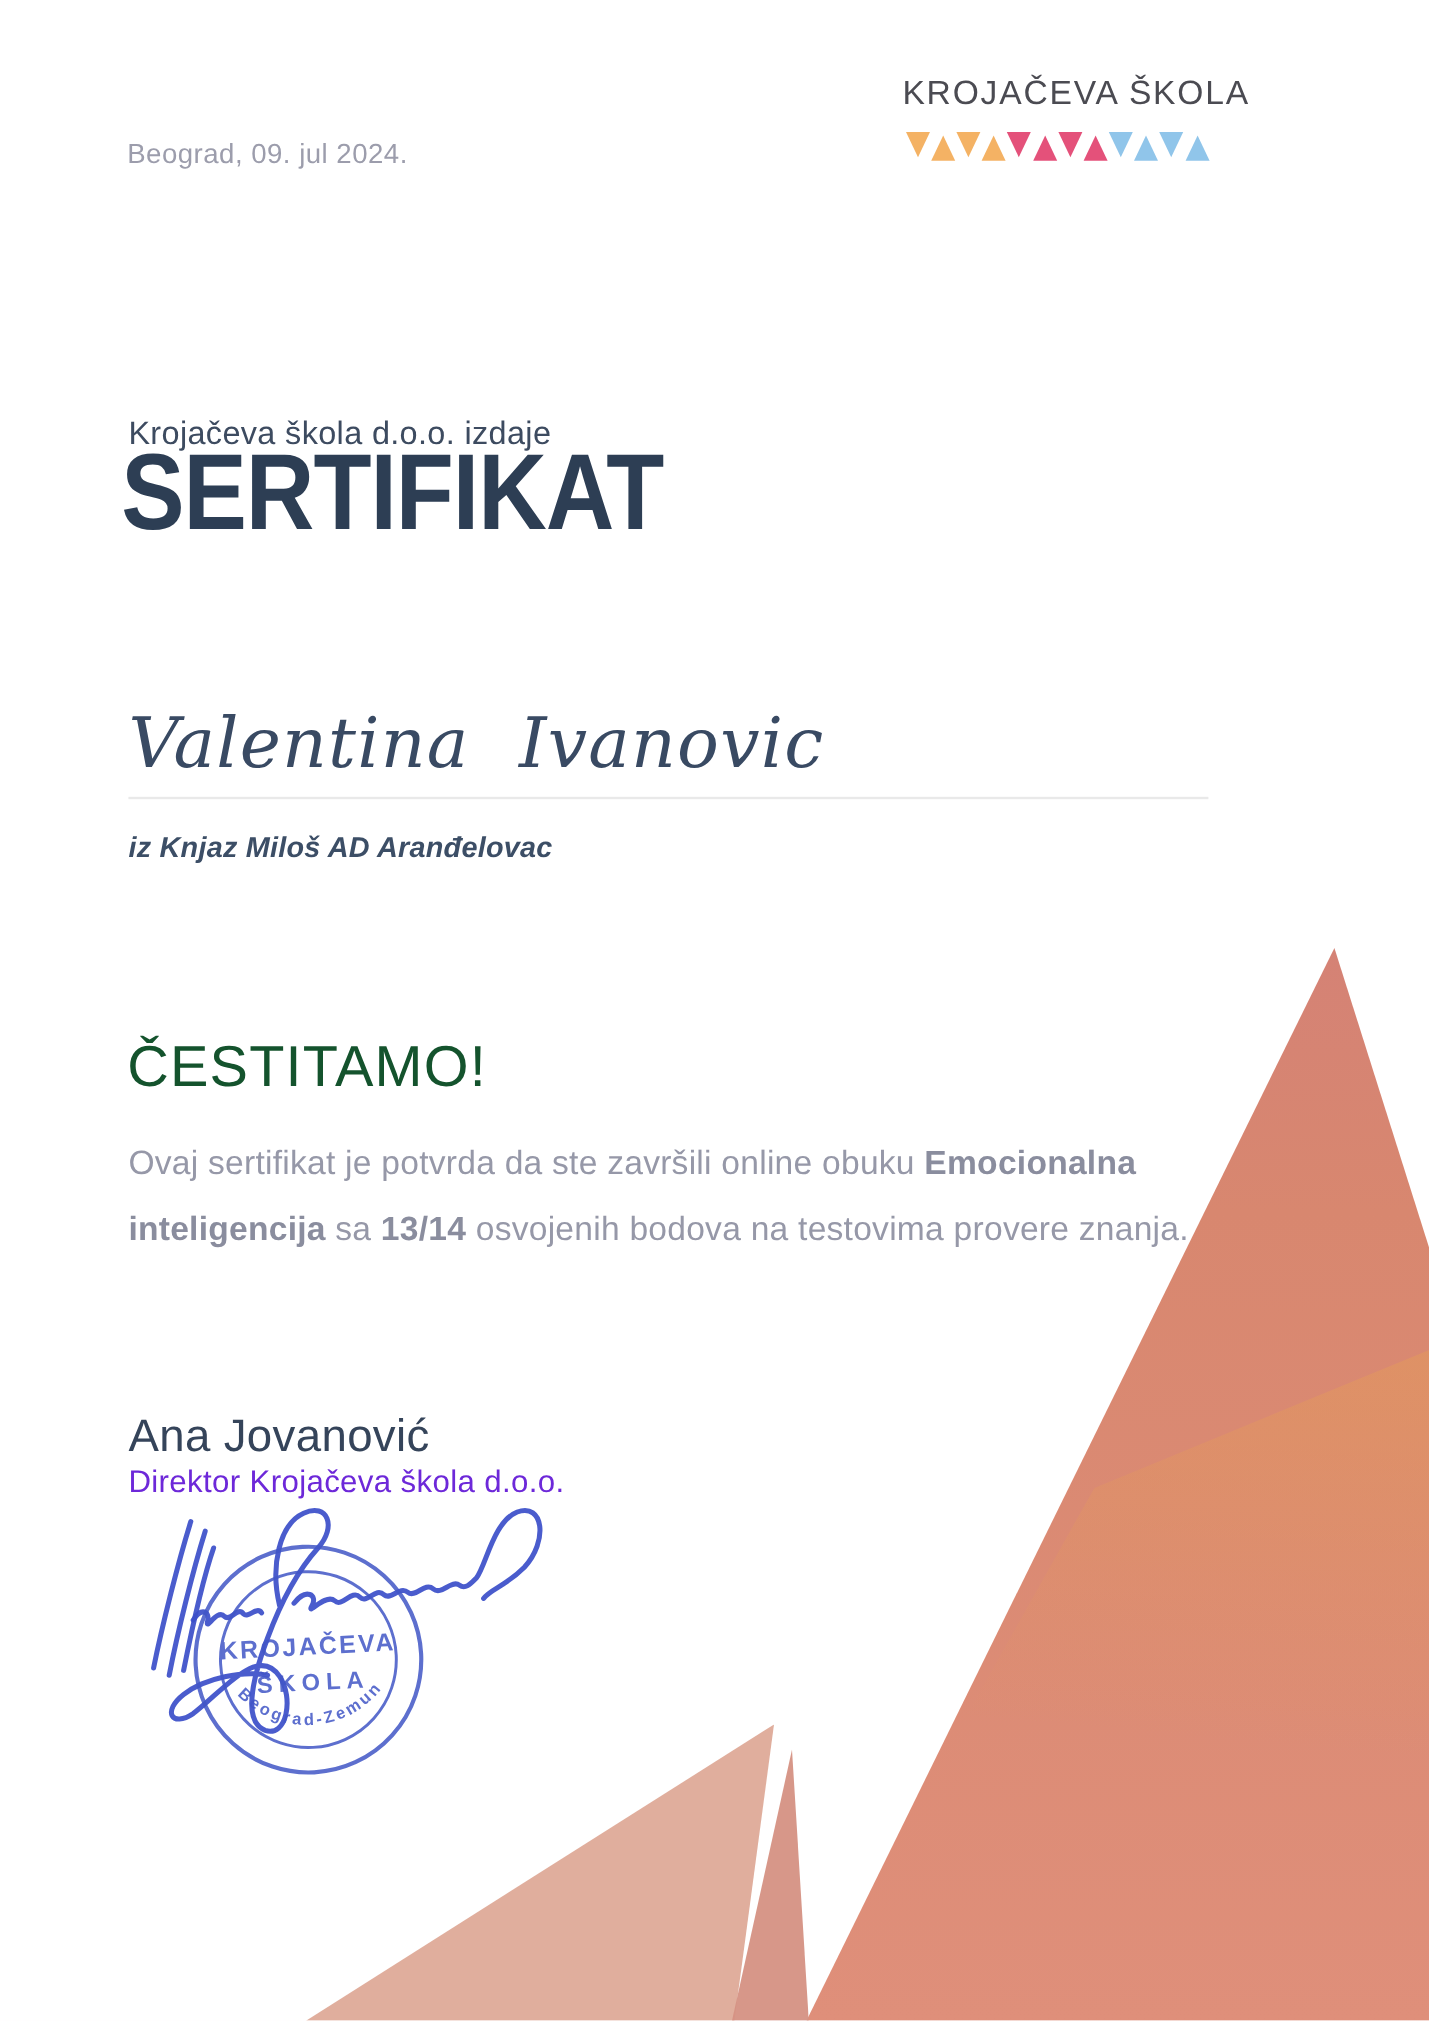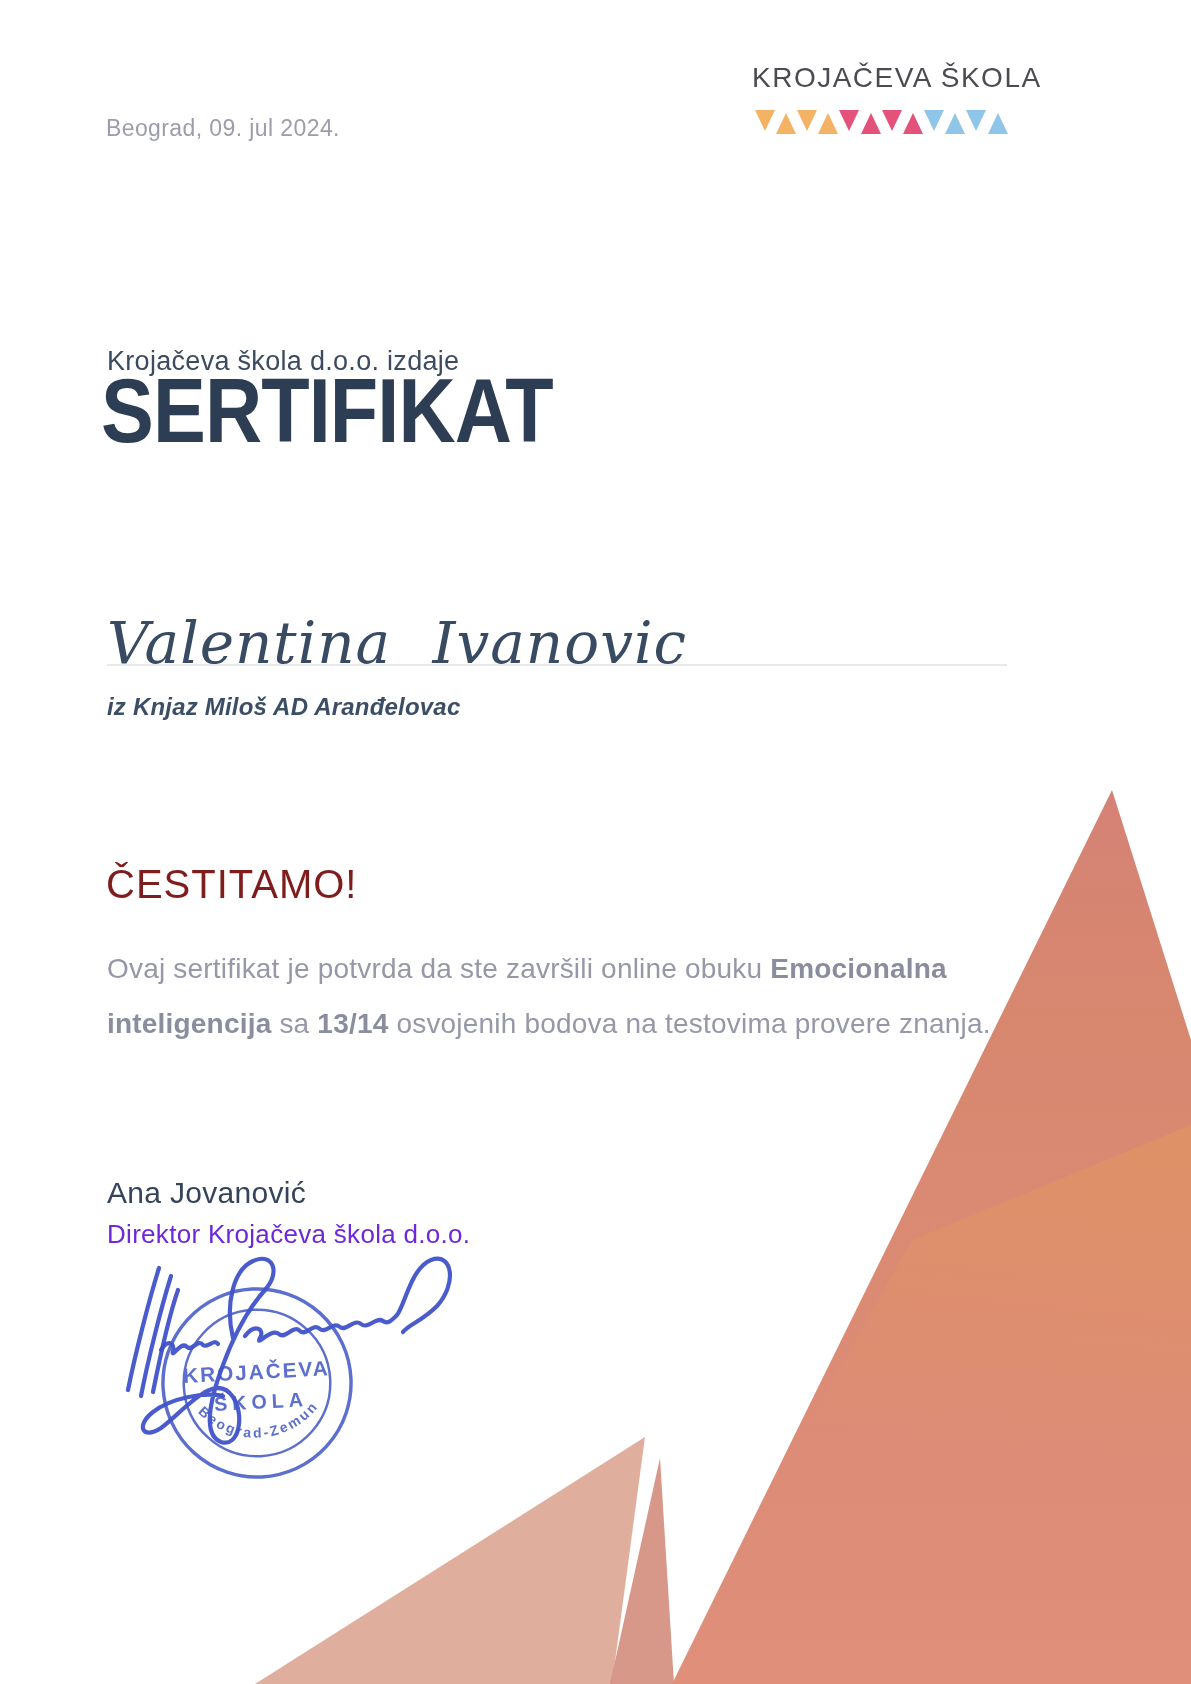--- a/index.html
+++ b/index.html
@@ -34,30 +34,30 @@
   .tri.up{border-bottom:21px solid var(--c);margin-top:3px;}
   
   .issuer{position:absolute;left:107px;top:346px;font-size:27px;color:var(--heading_slate);letter-spacing:.3px;}
   .title{
     position:absolute;left:101px;top:360px;font-size:90px;font-weight:800;color:var(--title_navy);
     letter-spacing:-1px;transform:scaleX(.88);transform-origin:left top;white-space:nowrap;
   }
   
   .name{
     position:absolute;left:107px;top:585px;font-family:"DejaVu Serif",serif;font-style:italic;
-    font-size:58px;color:#394a63;word-spacing:22px;letter-spacing:1px;white-space:nowrap;margin-top:24px;
+    font-size:58px;color:#394a63;word-spacing:22px;letter-spacing:1px;white-space:nowrap;
   }
   .name-line{position:absolute;left:107px;top:664px;width:900px;height:2px;background:var(--underline);}
   .company{position:absolute;left:107px;top:693px;font-size:24px;font-style:italic;font-weight:700;color:#3c4e66;letter-spacing:.2px;}
   
-  .congrats{position:absolute;left:106px;top:862px;font-size:40px;color:#7f1d1d;letter-spacing:1px;text-align:right;}
+  .congrats{position:absolute;left:106px;top:862px;font-size:48px;color:#14532d;letter-spacing:1px;text-align:right;}
   .para{position:absolute;left:107px;top:941px;width:930px;font-size:28px;line-height:55px;color:var(--body_gray);letter-spacing:.2px;}
   .para .bold{font-weight:700;color:var(--body_gray_bold);}
   
-  .signer-name{position:absolute;left:107px;top:1176px;font-size:30px;color:#35445a;letter-spacing:.3px;}
+  .signer-name{position:absolute;left:107px;top:1176px;font-size:38px;color:#35445a;letter-spacing:.3px;}
   .signer-role{position:absolute;left:107px;top:1219px;font-size:26px;color:#6d28d9;letter-spacing:.3px;}
   
   .sig{position:absolute;left:95px;top:1250px;width:400px;height:210px;color:var(--ink_blue);}
   .sig path{fill:none;stroke:currentColor;stroke-width:4.2;stroke-linecap:round;stroke-linejoin:round;opacity:.92;}
   .stamp{position:absolute;left:158px;top:1284px;width:198px;height:198px;color:#4156c6;opacity:.85;transform:rotate(-3deg);}
   .stamp circle{fill:none;stroke:currentColor;}
   .stamp text{fill:currentColor;font-family:"Liberation Sans",sans-serif;}
   .stamp .l1{font-size:21px;font-weight:bold;letter-spacing:2px;}
   .stamp .l2{font-size:20px;font-weight:bold;letter-spacing:5px;}
   .stamp .arc{font-size:14px;font-weight:bold;letter-spacing:2.5px;}

